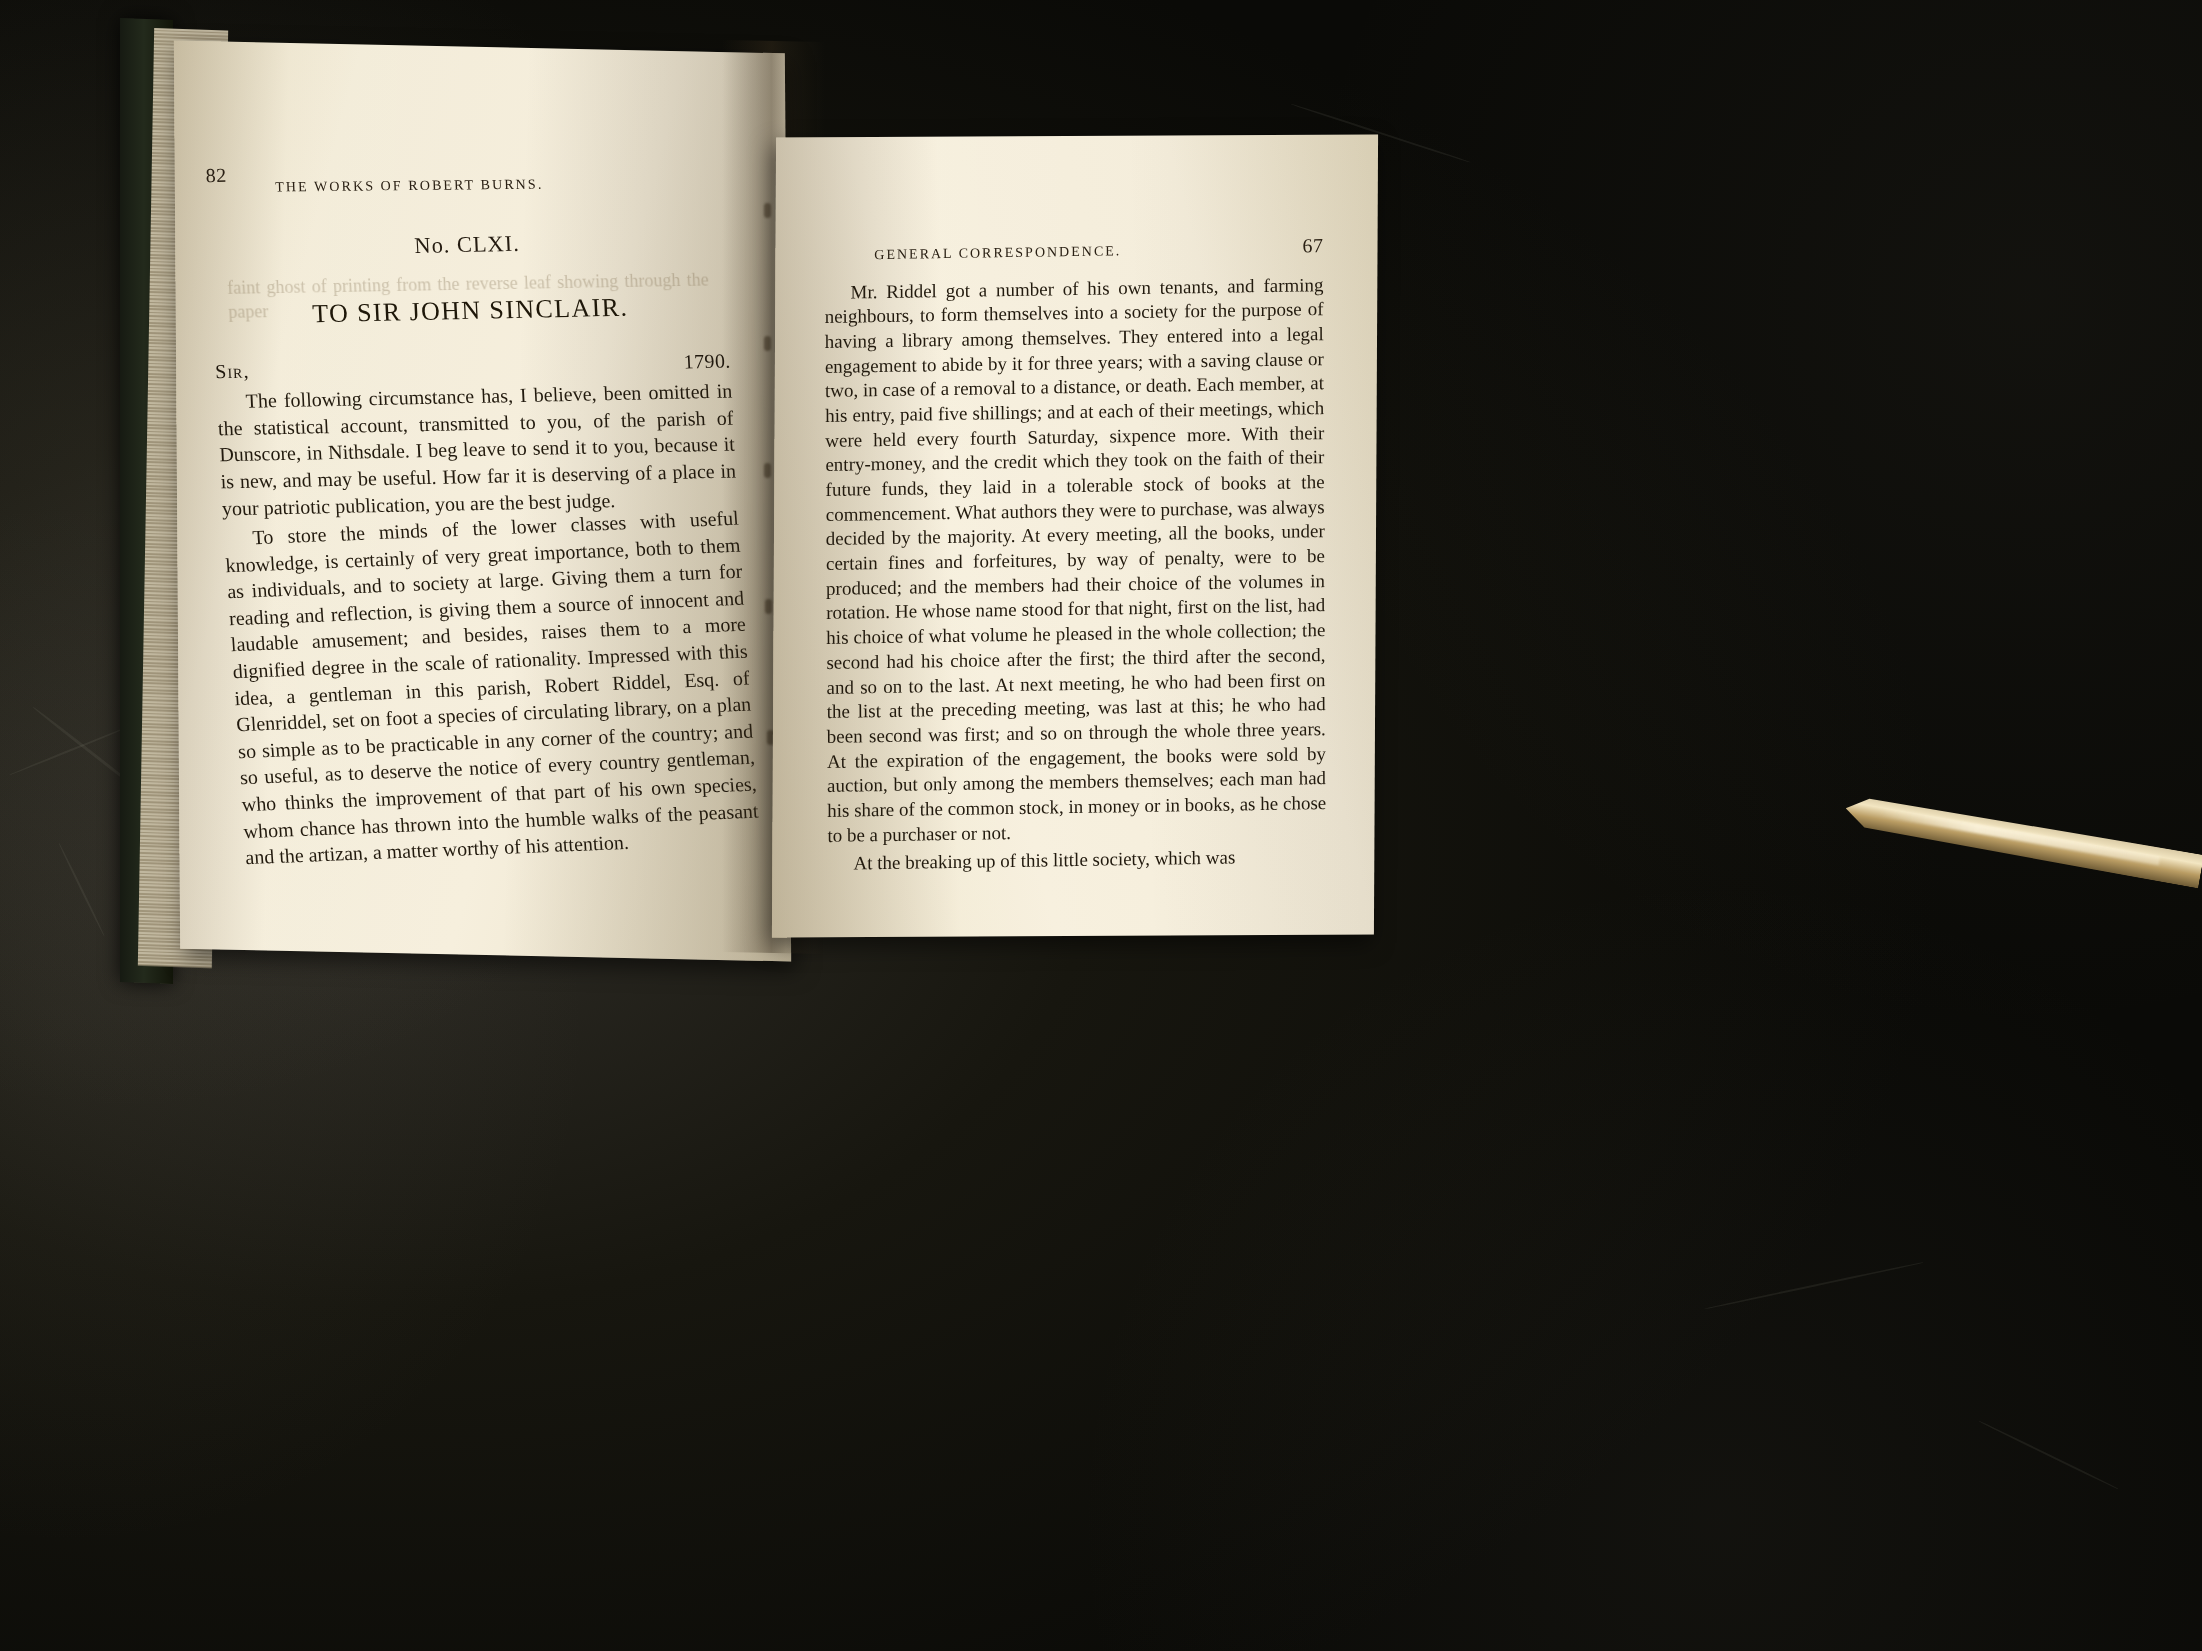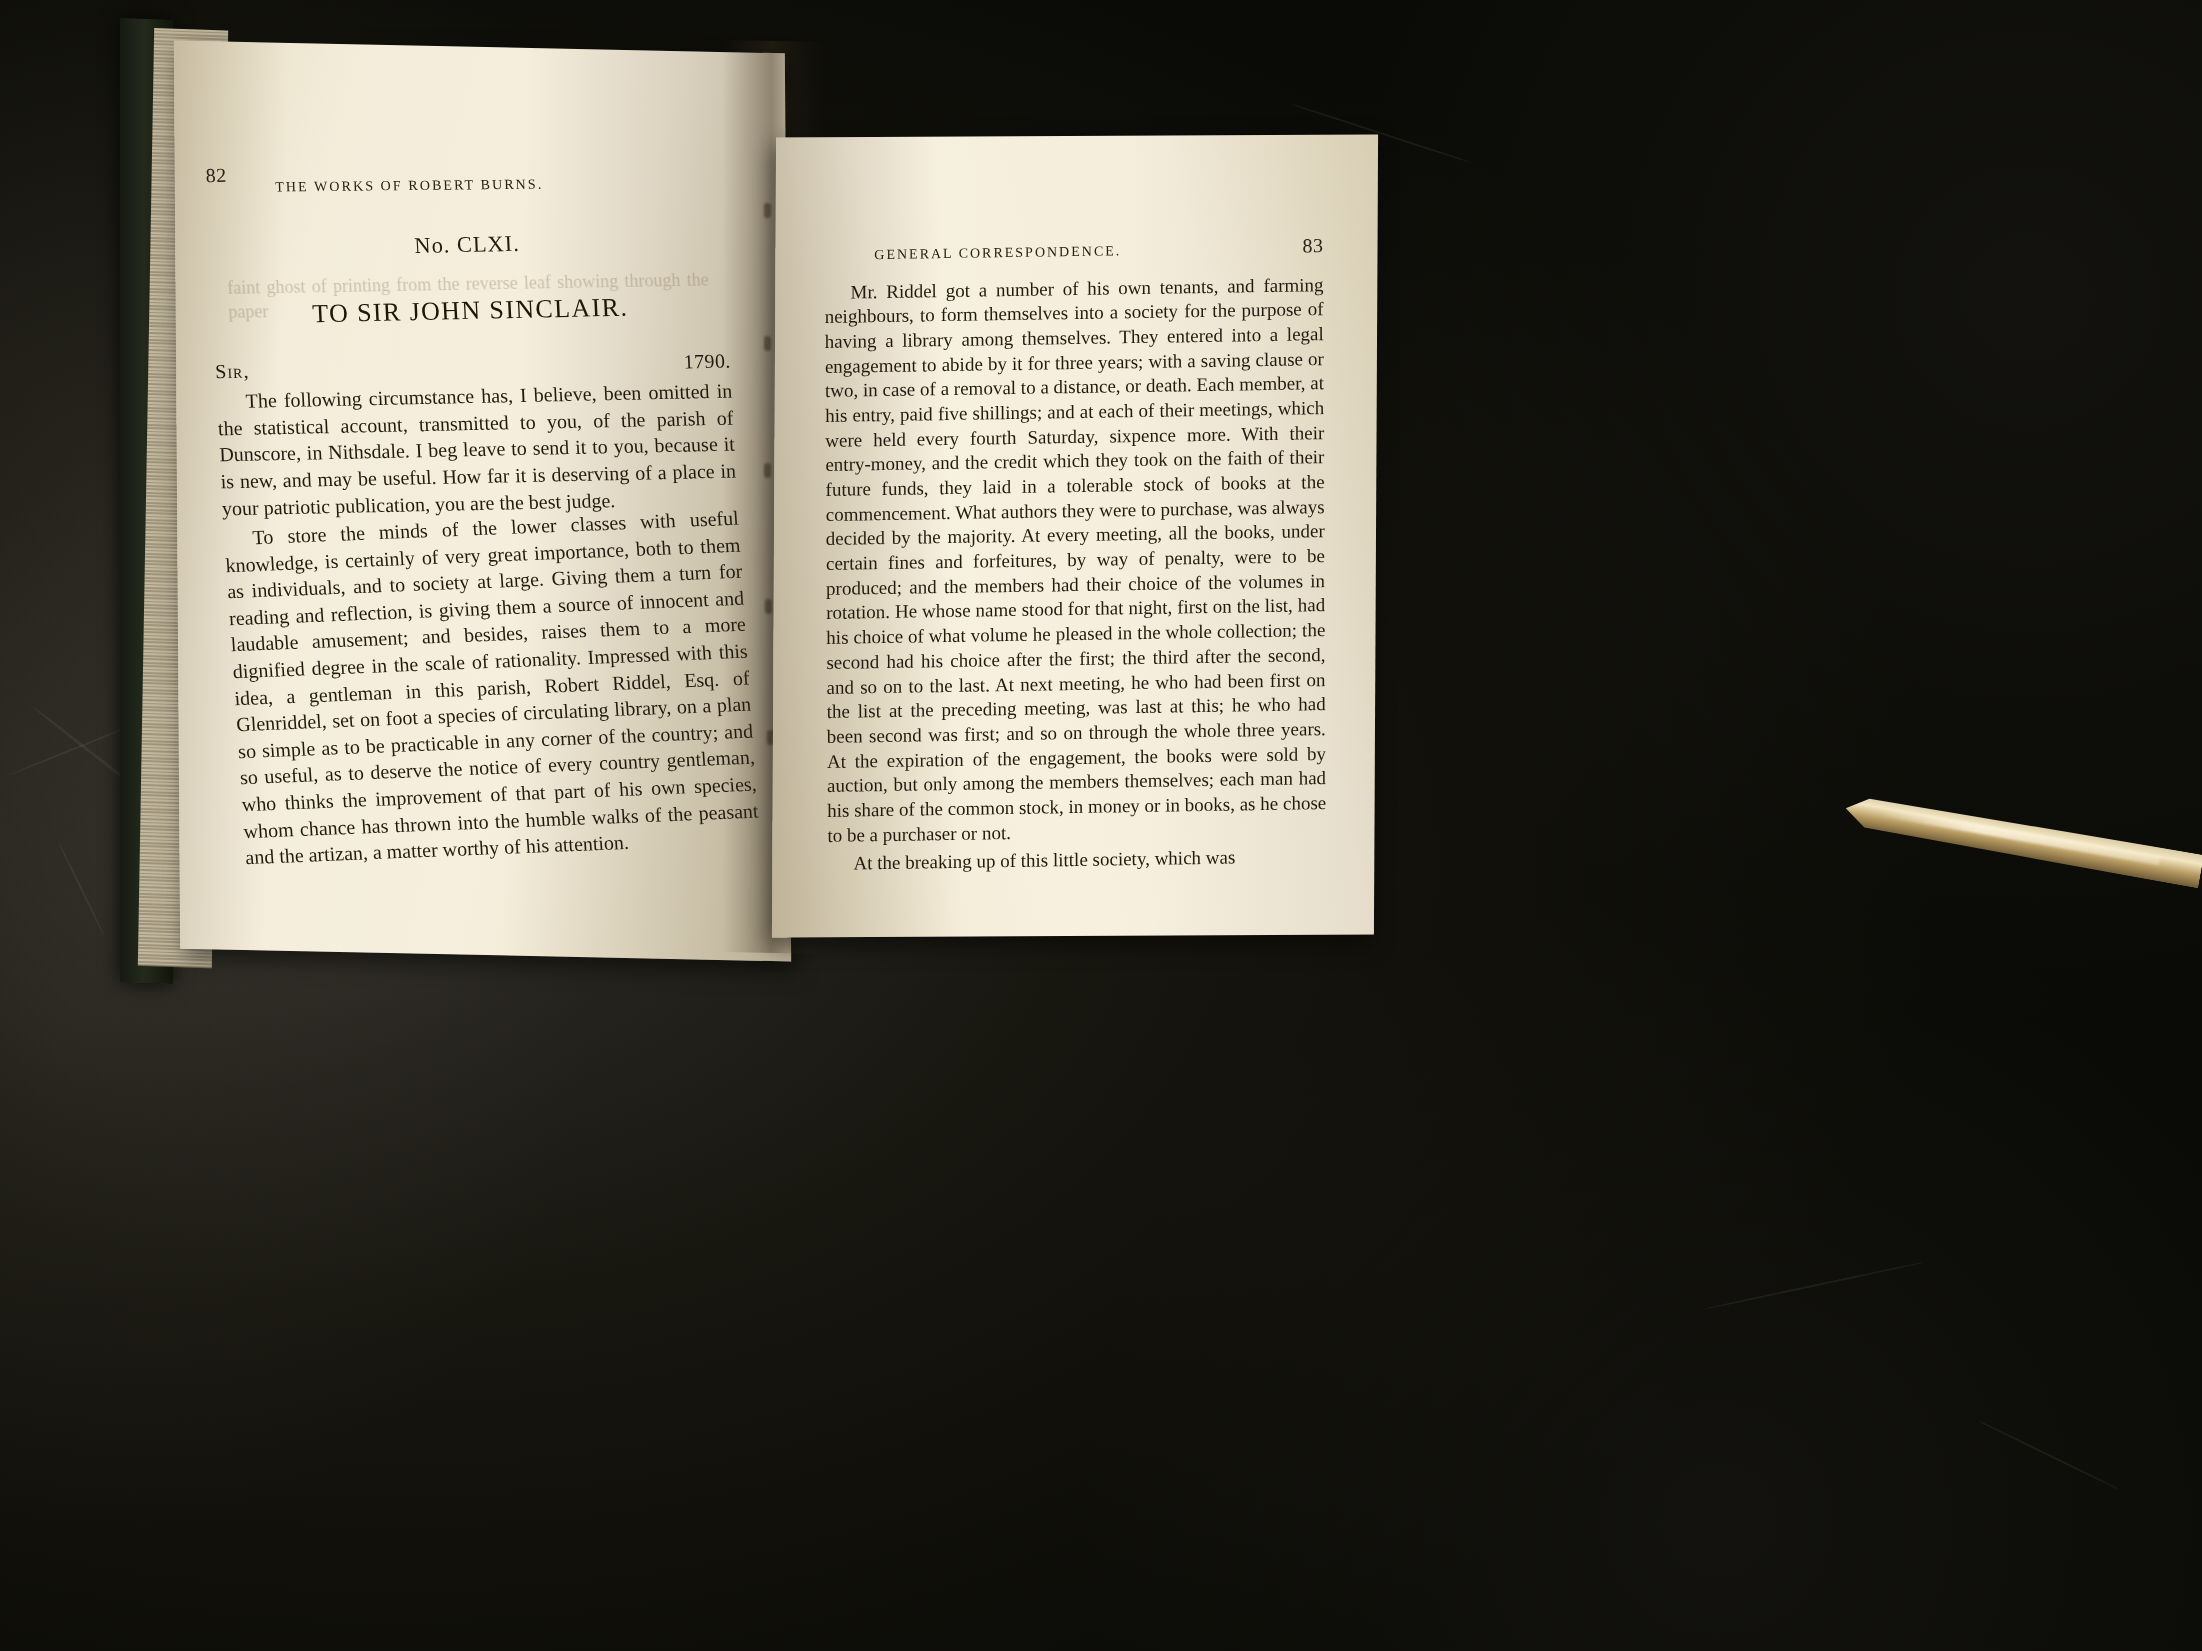--- a/index.html
+++ b/index.html
@@ -329,21 +329,21 @@
     <div class="stitch" style="left:644px;top:456px;"></div>
     <div class="stitch" style="left:645px;top:592px;"></div>
     <div class="stitch" style="left:647px;top:723px;"></div>
 
     <div class="leaf" id="page-right">
       <div class="page-shade"></div>
 
       <div class="page-inner" id="right-inner">
         <div class="folio-row" id="right-head">
           <span class="running-head">GENERAL CORRESPONDENCE.</span>
-          <span class="folio">83</span>
+          <span class="folio">67</span>
         </div>
 
         <p class="body">Mr. Riddel got a number of his own tenants, and farming neighbours, to form themselves into a society for the purpose of having a library among themselves. They entered into a legal engagement to abide by it for three years; with a saving clause or two, in case of a removal to a distance, or death. Each member, at his entry, paid five shillings; and at each of their meetings, which were held every fourth Saturday, sixpence more. With their entry-money, and the credit which they took on the faith of their future funds, they laid in a tolerable stock of books at the commencement. What authors they were to purchase, was always decided by the majority. At every meeting, all the books, under certain fines and forfeitures, by way of penalty, were to be produced; and the members had their choice of the volumes in rotation. He whose name stood for that night, first on the list, had his choice of what volume he pleased in the whole collection; the second had his choice after the first; the third after the second, and so on to the last. At next meeting, he who had been first on the list at the preceding meeting, was last at this; he who had been second was first; and so on through the whole three years. At the expiration of the engagement, the books were sold by auction, but only among the members themselves; each man had his share of the common stock, in money or in books, as he chose to be a purchaser or not.</p>
         <p class="body">At the breaking up of this little society, which was</p>
       </div>
     </div>
 
   </div>
 
   <div id="letter-opener">

